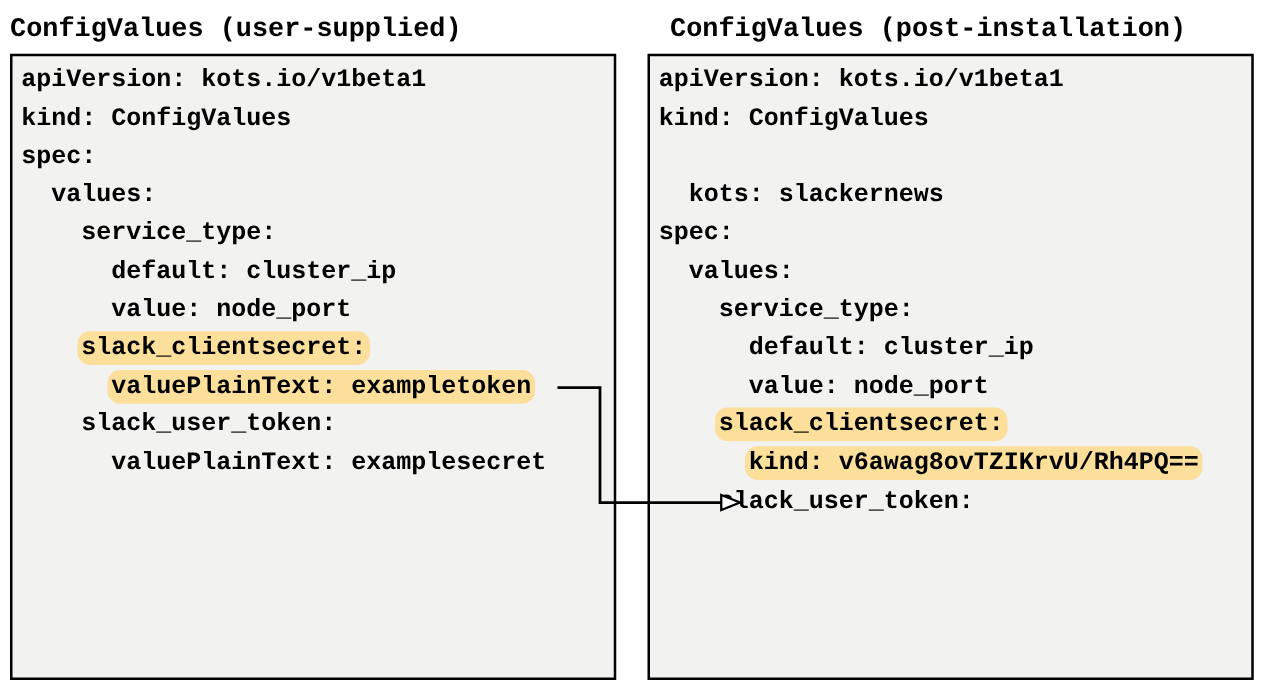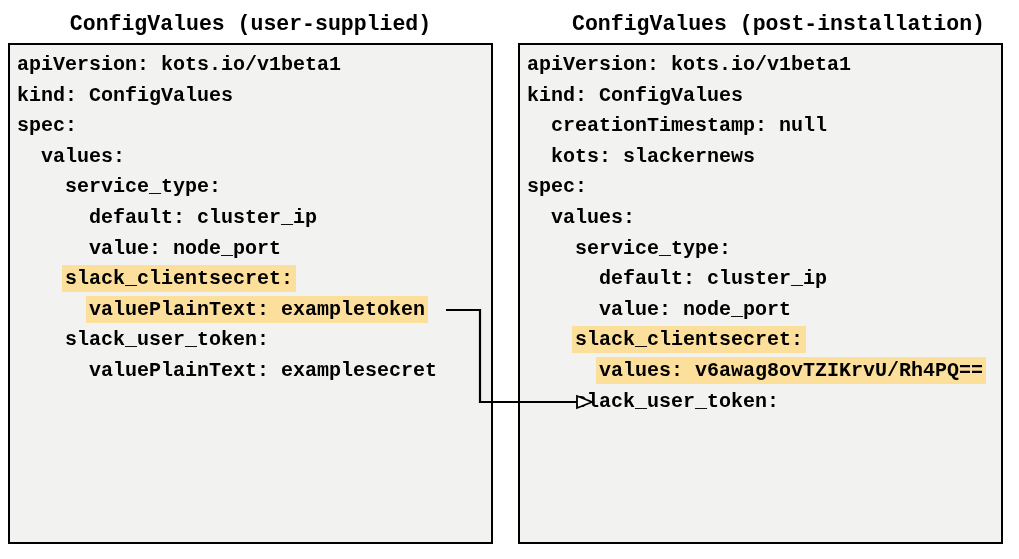--- a/index.html
+++ b/index.html
@@ -17,21 +17,20 @@
     font-family: "Liberation Mono", "DejaVu Sans Mono", monospace;
     color: var(--ink);
     overflow: hidden;
   }
   .panel-title {
     position: absolute;
     top: 12px;
     height: 26px;
     font-size: 21.5px;
     font-weight: bold;
-    text-align: center;
     white-space: pre;
     letter-spacing: 0;
     font-family: Liberation Mono, monospace;
   }
   .panel-title.left  { left: 8px;   width: 485px; }
   .panel-title.right { left: 536px; width: 485px; }
   .panel {
     position: absolute;
     top: 43px;
     width: 485px;
@@ -49,20 +48,21 @@
     color: var(--ink);
   }
   .line {
     height: 30.6px;
     white-space: pre;
   }
   .line.hl .txt {
     background: var(--highlight);
     padding: 2px 3px;
     margin: 0 -3px;
+    border-radius: 10px;
   }
   .arrow-overlay {
     position: absolute;
     left: 0; top: 0;
     width: 1019px;
     height: 559px;
     pointer-events: none;
   }
 </style>
 </head>
@@ -87,29 +87,29 @@
       <div class="line hl"><span class="ind">      </span><span class="txt">valuePlainText: exampletoken</span></div>
       <div class="line"><span class="ind">    </span><span class="txt">slack_user_token:</span></div>
       <div class="line"><span class="ind">      </span><span class="txt">valuePlainText: examplesecret</span></div>
     </div>
   </div>
 
   <div class="panel right">
     <div class="code">
       <div class="line"><span class="ind"></span><span class="txt">apiVersion: kots.io/v1beta1</span></div>
       <div class="line"><span class="ind"></span><span class="txt">kind: ConfigValues</span></div>
-      <div class="line"><span class="ind">  </span><span class="txt">creationTimestamp: null</span></div>
+      <div class="line"><span class="ind">  </span></div>
       <div class="line"><span class="ind">  </span><span class="txt">kots: slackernews</span></div>
       <div class="line"><span class="ind"></span><span class="txt">spec:</span></div>
       <div class="line"><span class="ind">  </span><span class="txt">values:</span></div>
       <div class="line"><span class="ind">    </span><span class="txt">service_type:</span></div>
       <div class="line"><span class="ind">      </span><span class="txt">default: cluster_ip</span></div>
       <div class="line"><span class="ind">      </span><span class="txt">value: node_port</span></div>
       <div class="line hl"><span class="ind">    </span><span class="txt">slack_clientsecret:</span></div>
-      <div class="line hl"><span class="ind">      </span><span class="txt">values: v6awag8ovTZIKrvU/Rh4PQ==</span></div>
+      <div class="line hl"><span class="ind">      </span><span class="txt">kind: v6awag8ovTZIKrvU/Rh4PQ==</span></div>
       <div class="line"><span class="ind">    </span><span class="txt">slack_user_token:</span></div>
       <div class="line"><span class="ind">      </span></div>
     </div>
   </div>
 
   <svg class="arrow-overlay" width="1019" height="559" viewBox="0 0 1019 559" xmlns="http://www.w3.org/2000/svg">
     <path d="M446 310 H480 V402 H577" fill="none" stroke="#000000" stroke-width="2.2"></path>
     <polygon points="577,396 592,402 577,408" fill="#ffffff" stroke="#000000" stroke-width="1.8" stroke-linejoin="miter"></polygon>
   </svg>
 

